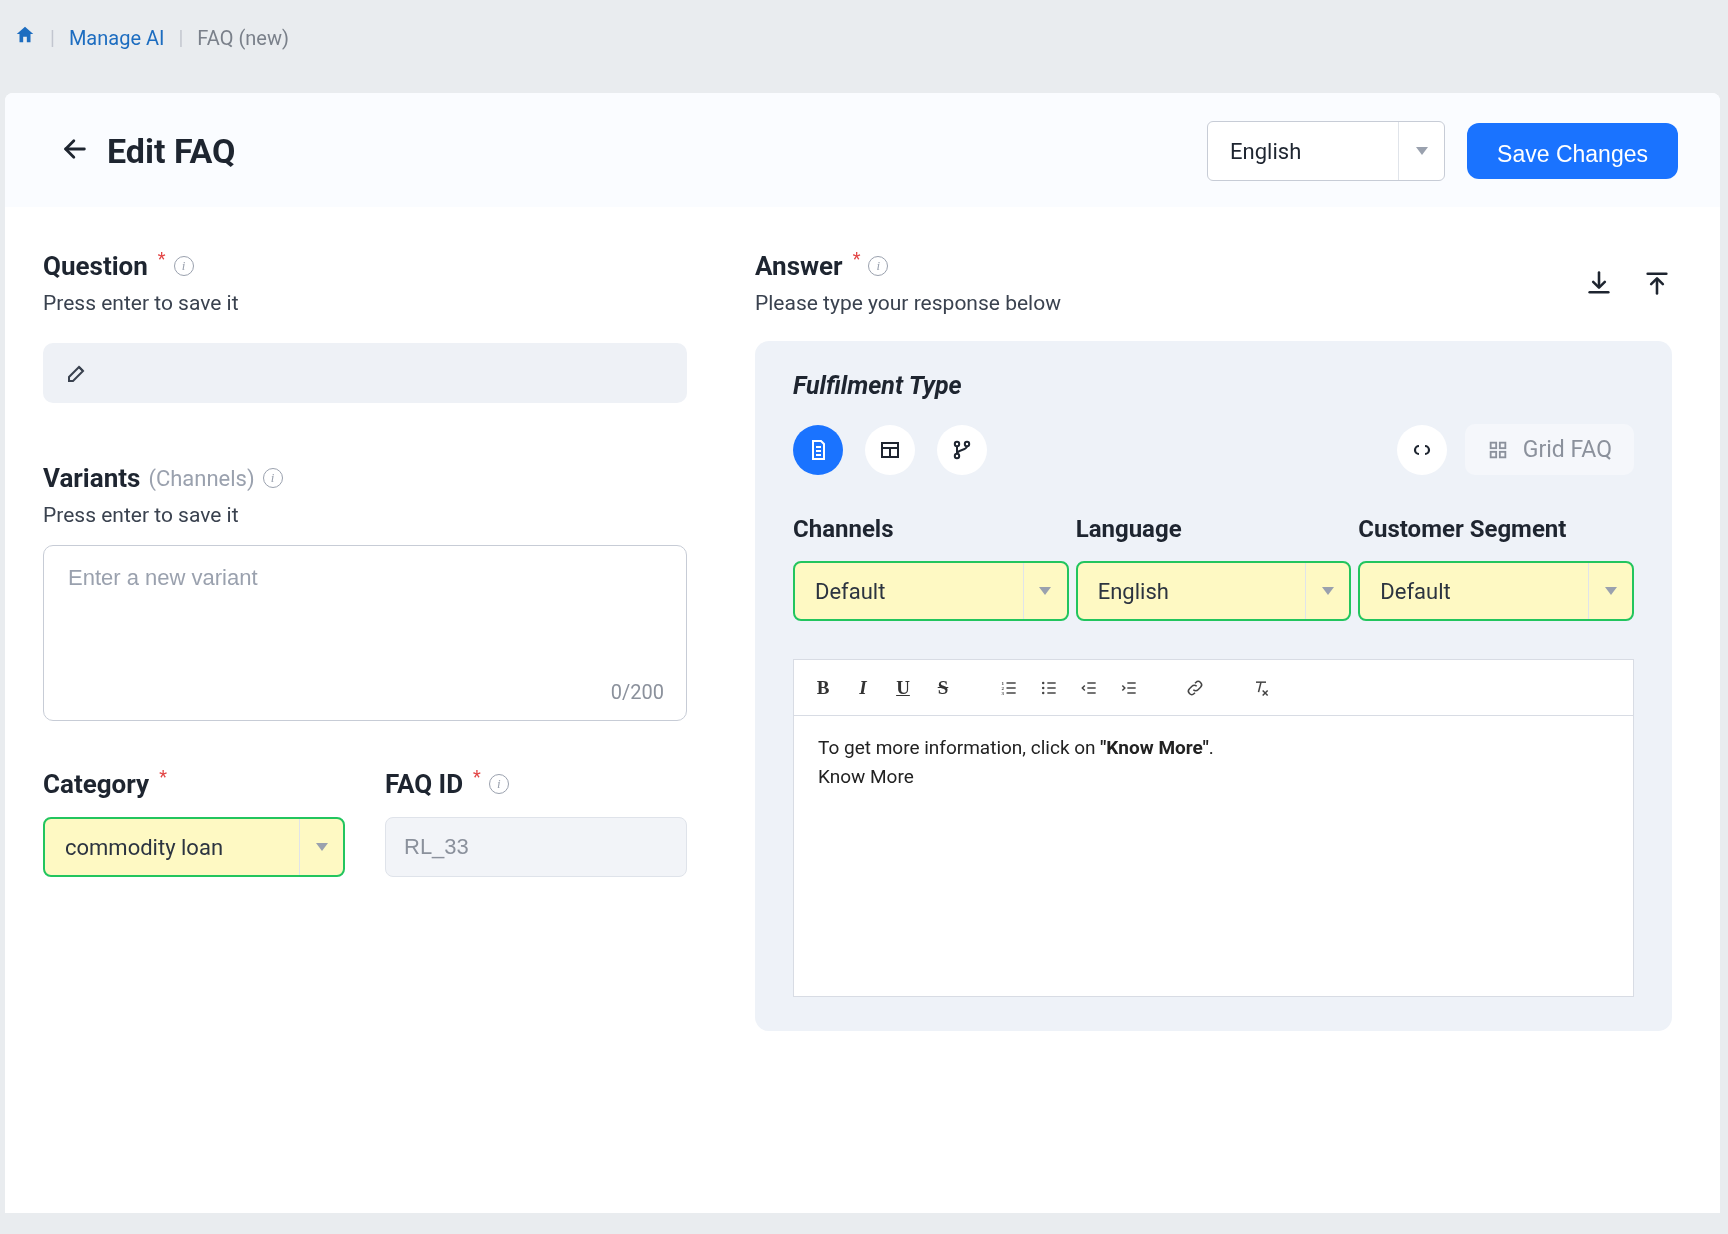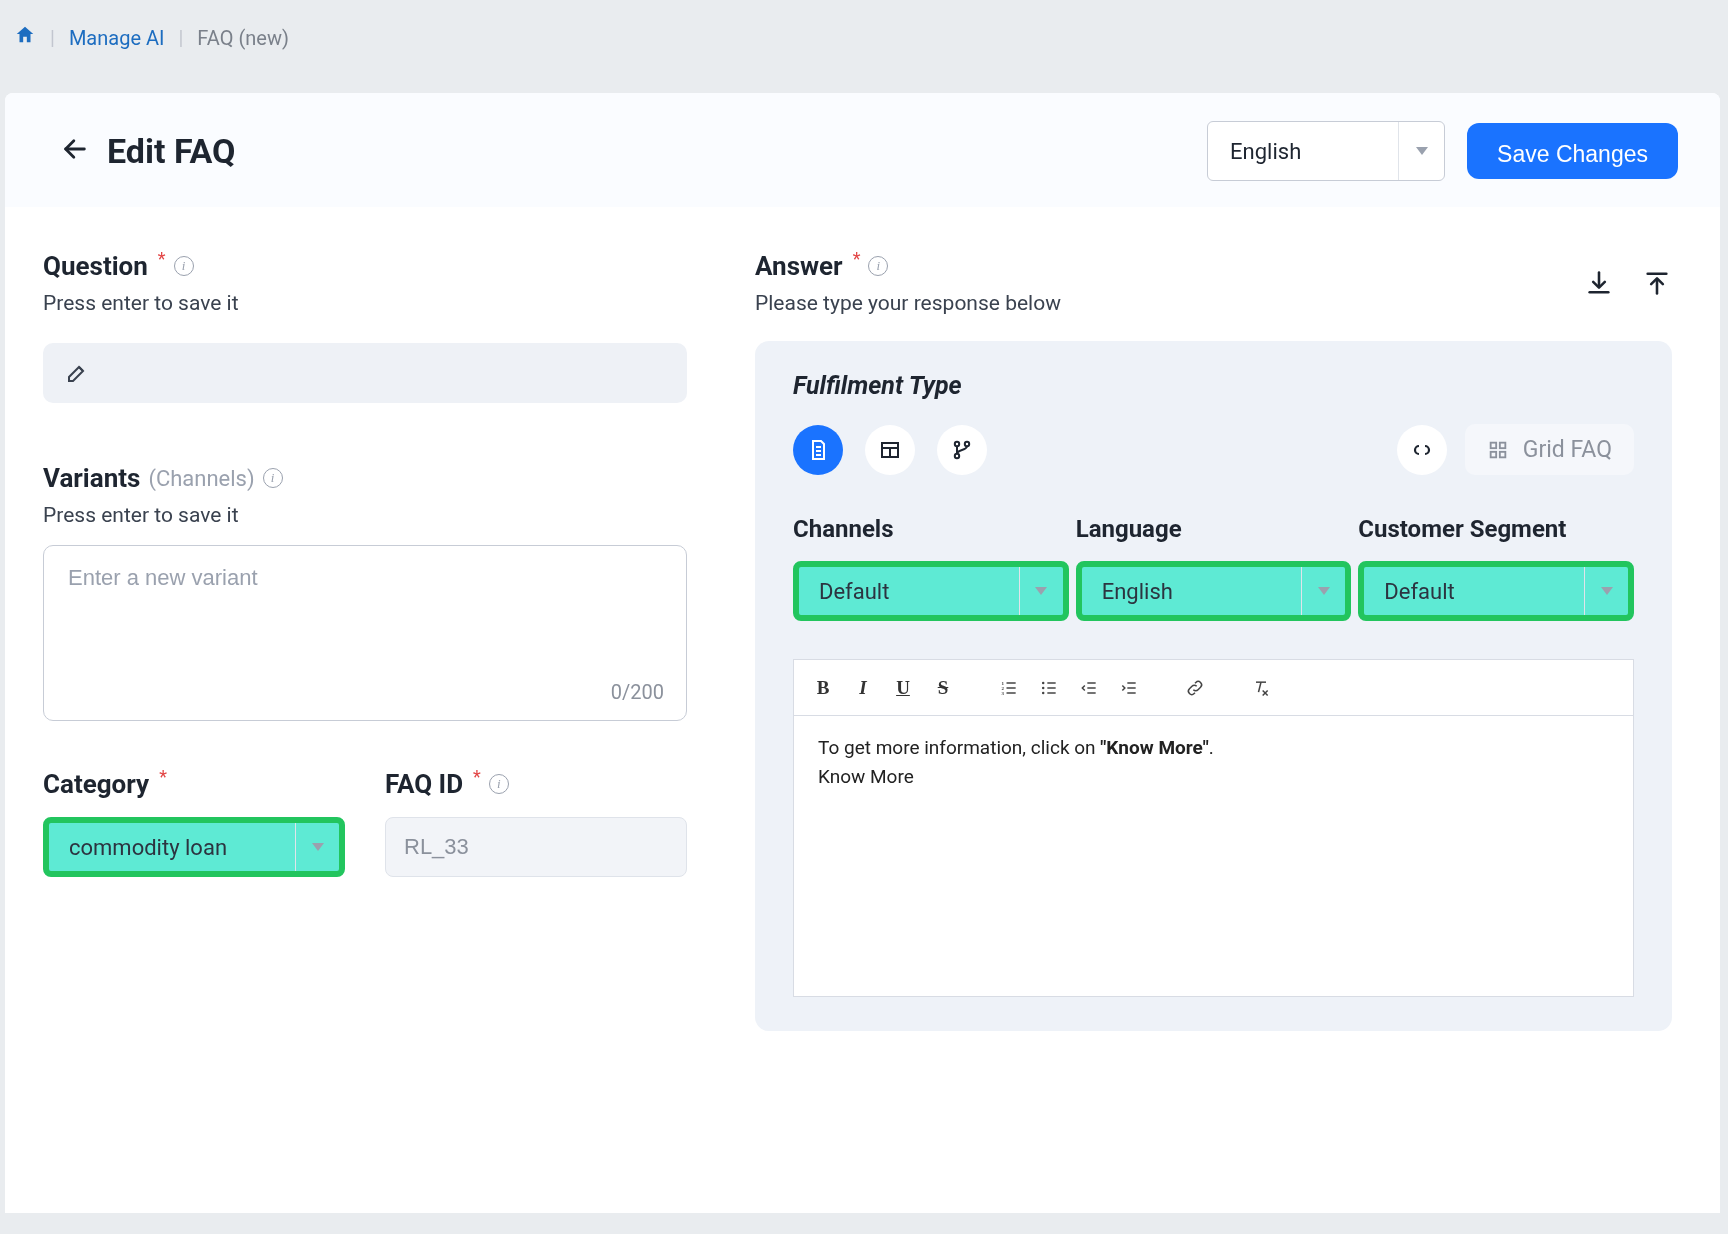--- a/index.html
+++ b/index.html
@@ -123,22 +123,22 @@
     color:#2c3440;
   }
   .variant-box input::placeholder { color:#9aa1ae; }
   .counter { position:absolute; right:22px; bottom:16px; color:#8b919c; font-size:20px; }
 
   .row-two { display:flex; gap:40px; margin-top:48px; }
   .row-two .half { flex:1; }
 
   .select-sm {
     display:flex; align-items:center;
-    border:6px solid #22c55e; border-radius:8px;
-    height:60px; background:#5eead4; cursor:pointer;
+    border:2px solid #22c55e; border-radius:8px;
+    height:60px; background:#fef9c3; cursor:pointer;
     overflow:hidden;
   }
   .select-sm .val { padding:0 20px; font-size:22px; flex:1; color:#2c3440; }
   .select-sm .chev-wrap { border-left:1px solid #e0e4ea; width:44px; display:flex; align-items:center; justify-content:center; height:100%; }
 
   .txt-input {
     border:1px solid #dfe3ea; border-radius:8px;
     height:60px; padding:0 18px; font-size:22px;
     background:#f2f4f8; color:#8b919c; width:100%;
   }

